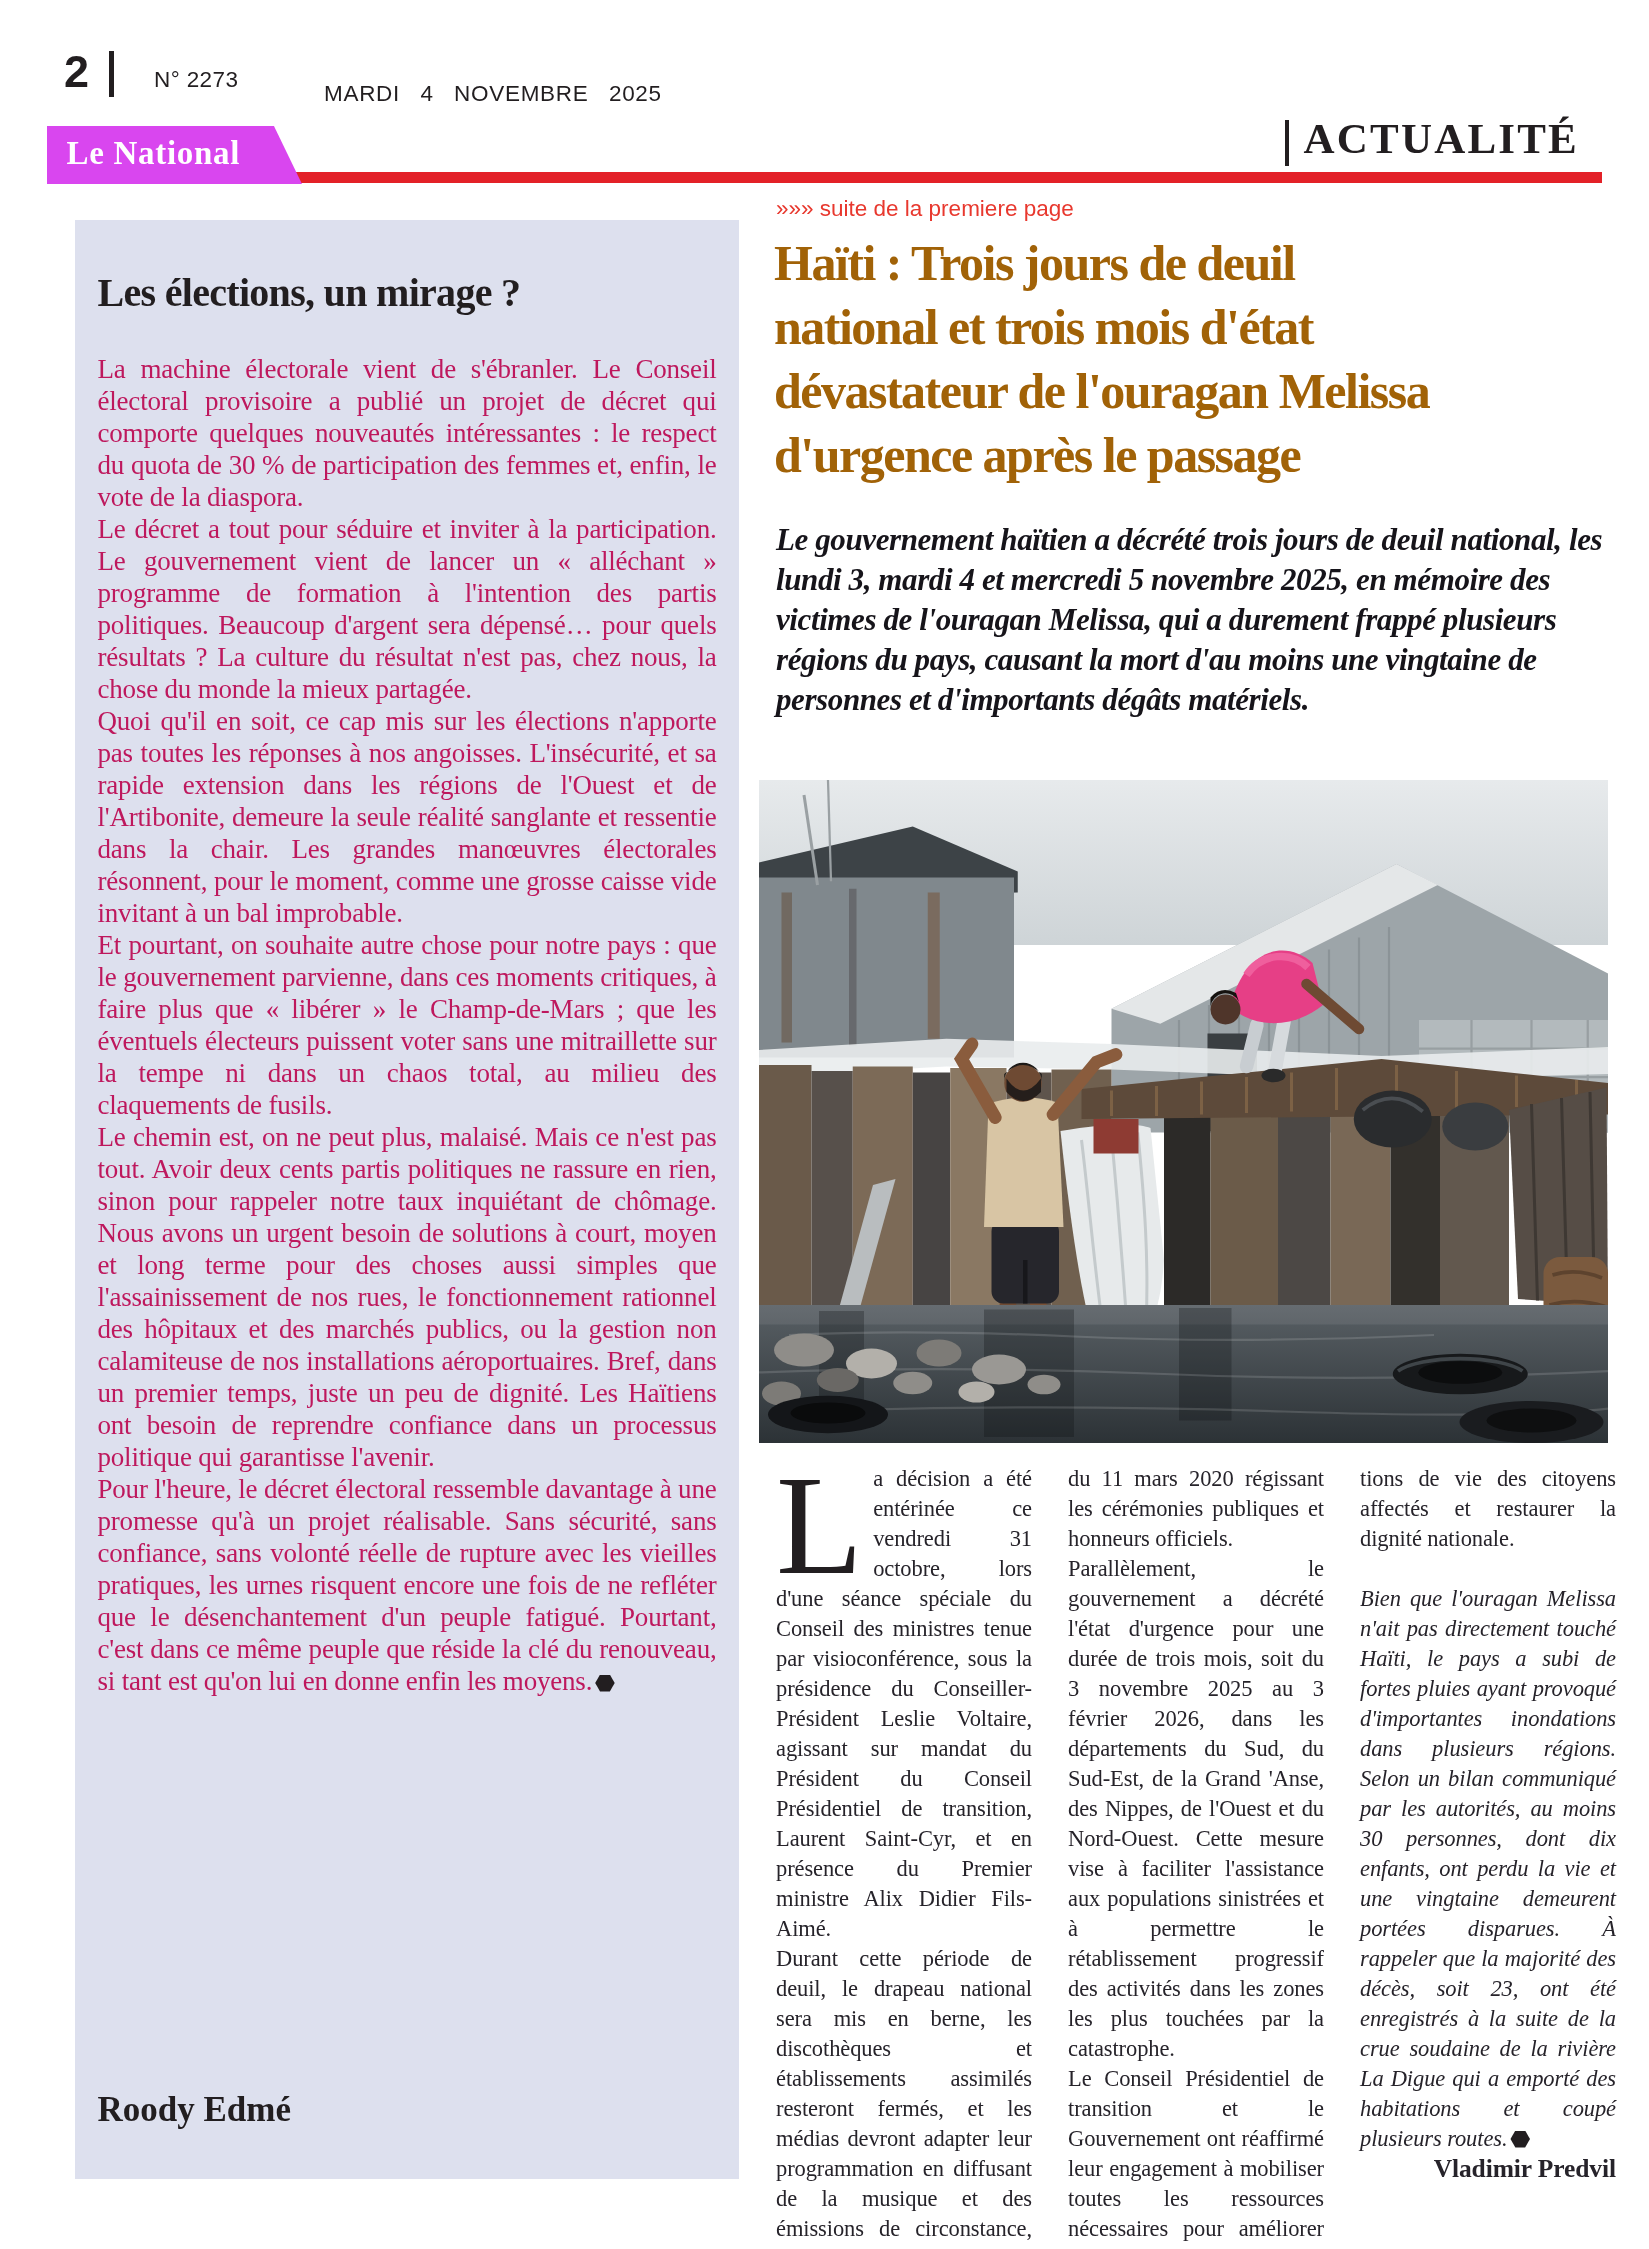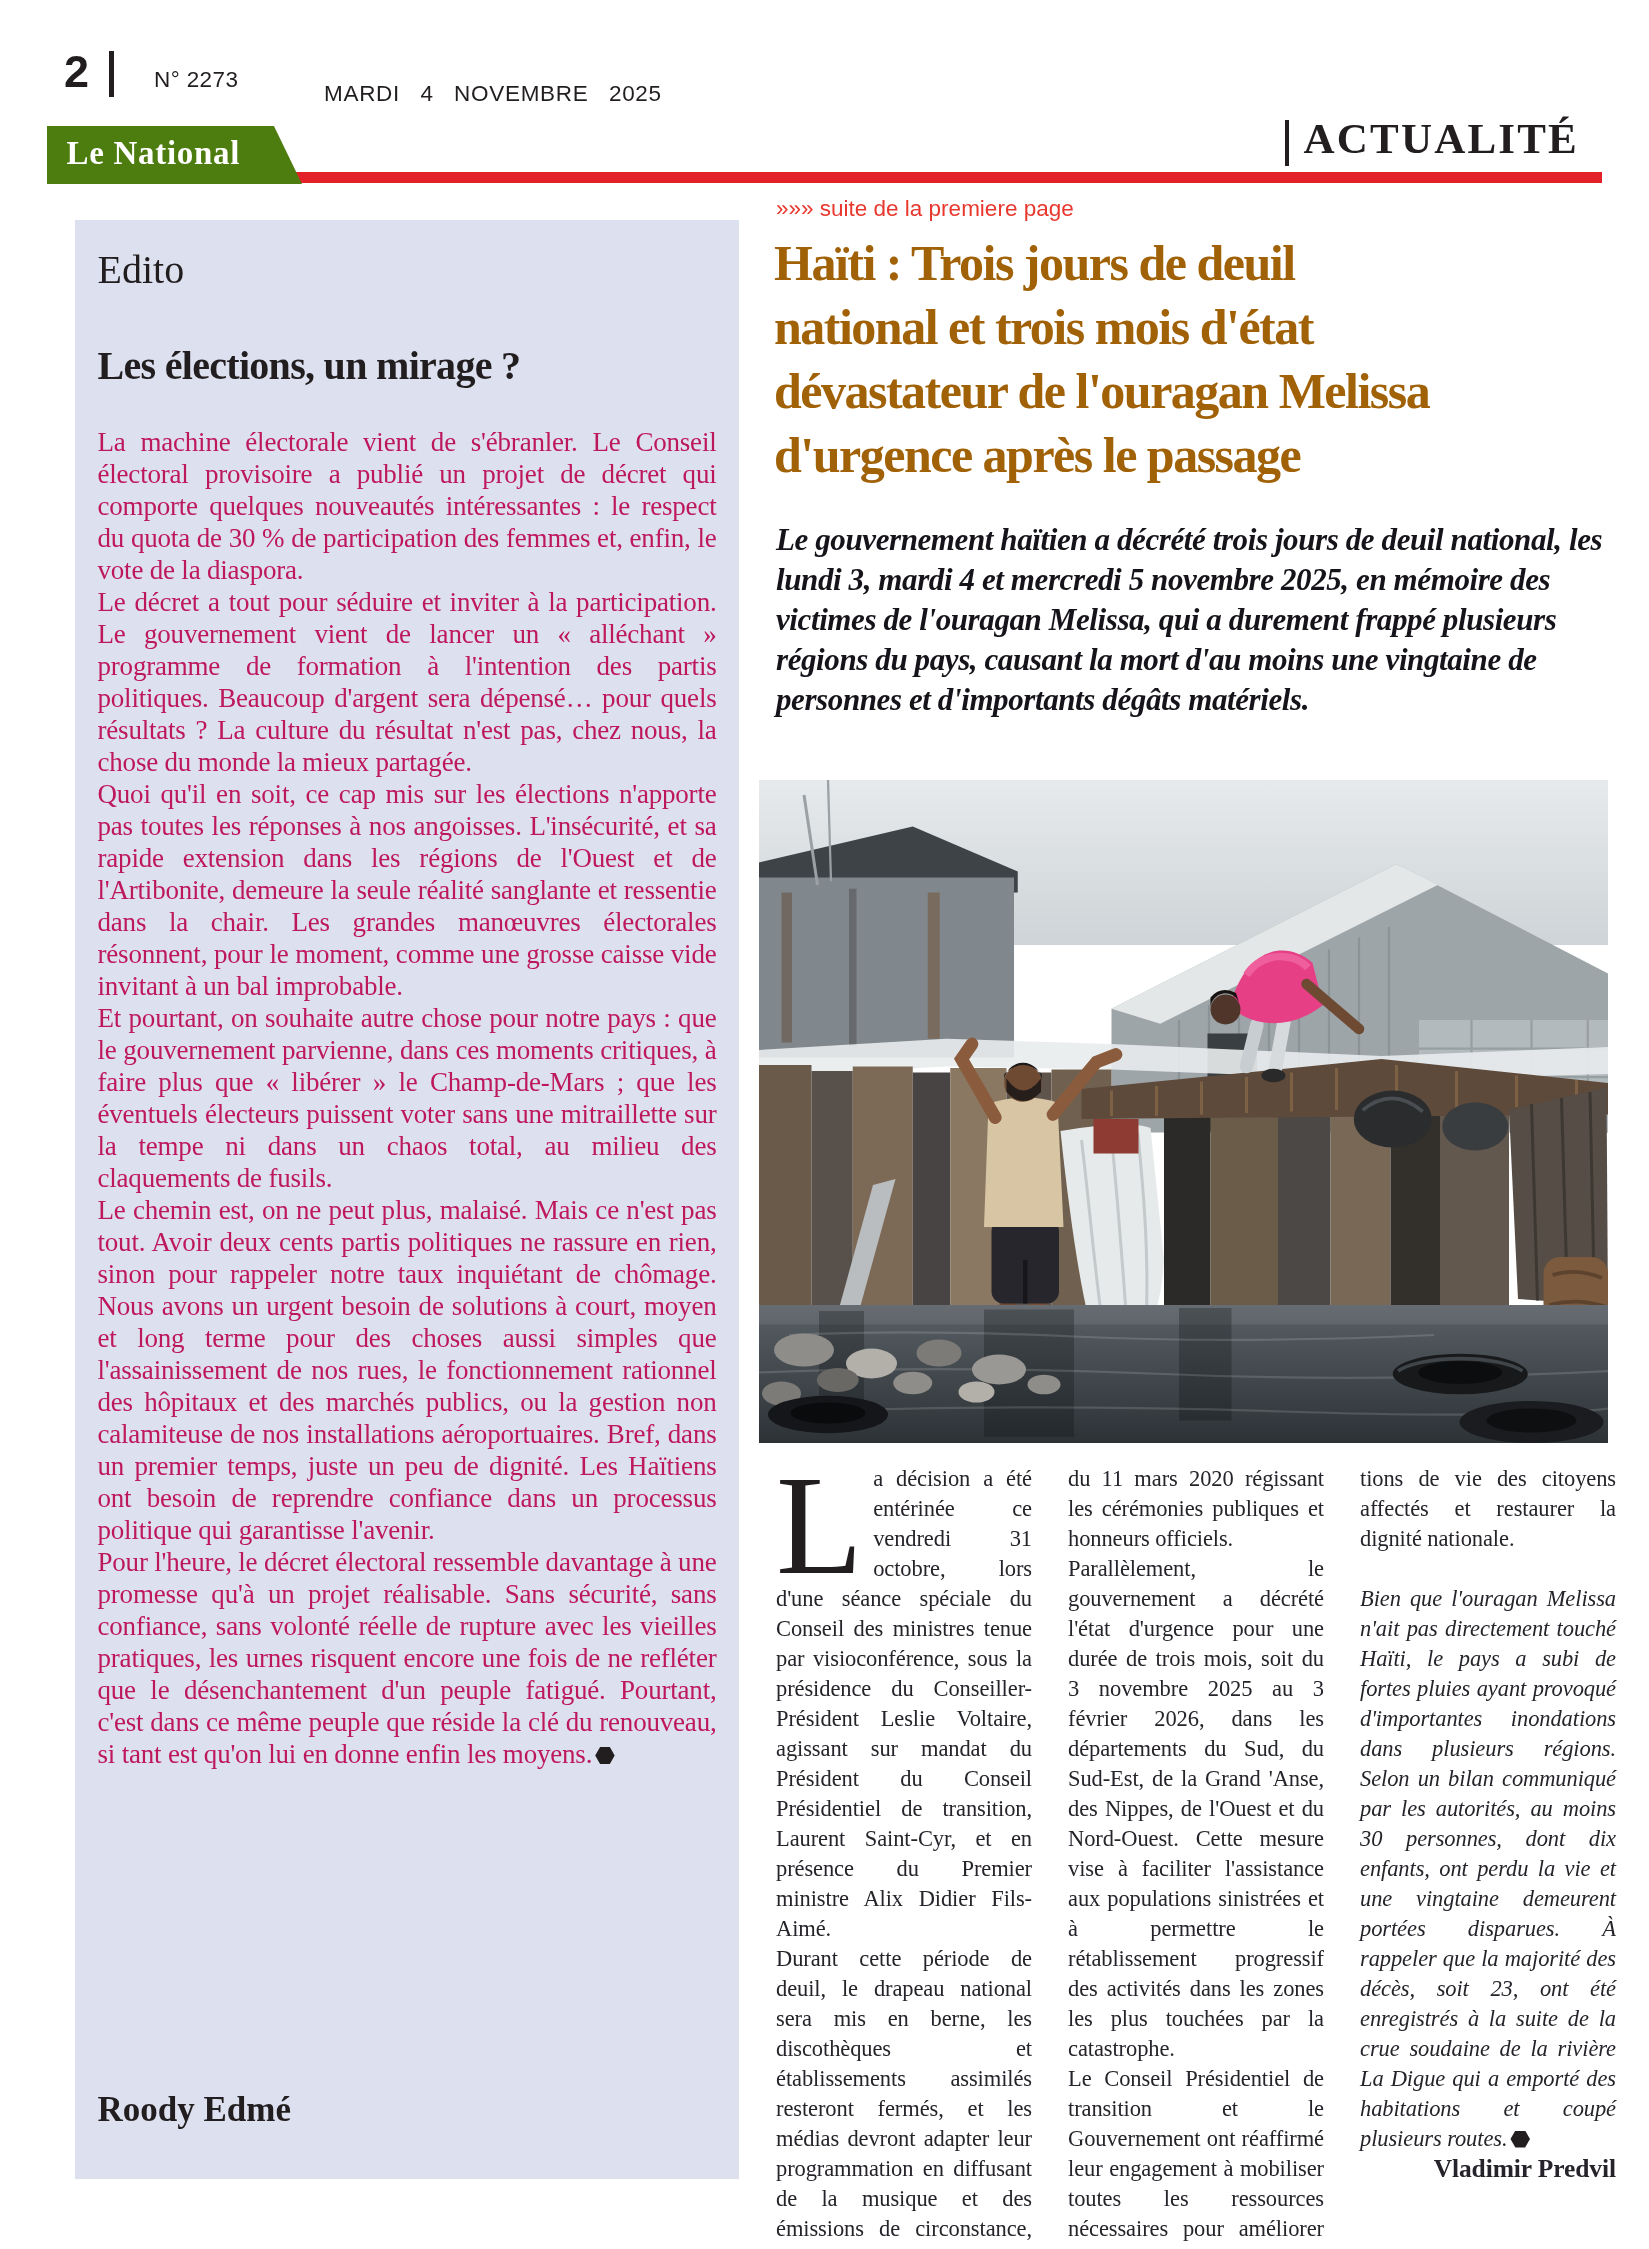--- a/index.html
+++ b/index.html
@@ -9,21 +9,21 @@
   
   #pageno{position:absolute;left:64px;top:46px;font-size:45px;font-weight:700;
           font-family:"Liberation Sans","DejaVu Sans",sans-serif;letter-spacing:-0.7px;}
   #pageno-bar{position:absolute;left:109px;top:51px;width:4.5px;height:46px;background:#221e20;}
   #issue{position:absolute;left:154px;top:67px;font-size:22.5px;font-weight:400;
          font-family:"Liberation Sans","DejaVu Sans",sans-serif;letter-spacing:0.4px;}
   #issuedate{position:absolute;left:324px;top:81px;font-size:22.5px;font-weight:400;
          font-family:"Liberation Sans","DejaVu Sans",sans-serif;letter-spacing:0.7px;word-spacing:13.5px;}
 
   #redrule{position:absolute;left:47px;top:172px;width:1555px;height:10.5px;background:#e32128;}
-  #brandbox{position:absolute;left:47px;top:126px;width:255px;height:58px;background:#4d7c0f;
+  #brandbox{position:absolute;left:47px;top:126px;width:255px;height:58px;background:#d946ef;
             clip-path:polygon(0 0,89% 0,100% 100%,0 100%);}
   #brandbox .t{position:absolute;left:19.5px;top:9px;font-size:33px;font-weight:700;color:#ffffff;
                letter-spacing:0.7px;}
   #section-bar{position:absolute;left:1285px;top:120px;width:3.7px;height:46px;background:#221e20;}
   #sectiontitle{position:absolute;right:71px;top:114px;font-size:43px;font-weight:700;
                 letter-spacing:2.2px;color:#221e20;}
 
   
   #edito{position:absolute;left:75px;top:220px;width:664px;height:1959px;background:#dde0ee;}
   #edito .inner{position:absolute;left:22.5px;right:22.5px;top:0;}
@@ -68,21 +68,20 @@
   <div id="redrule"></div>
   <div id="brandbox">
     <span class="t">Le National</span>
   </div>
   <div id="section-bar"></div>
   <div id="sectiontitle">ACTUALITÉ</div>
 </div>
 
 <div id="edito">
   <div class="inner">
-    <div id="edito-label">Edito</div>
     <div id="edito-title">Les élections, un mirage ?</div>
     <div id="edito-body">
       <p>La machine électorale vient de s'ébranler. Le Conseil électoral provisoire a publié un projet de décret qui comporte quelques nouveautés intéressantes : le respect du quota de 30 % de participation des femmes et, enfin, le vote de la diaspora.</p>
       <p>Le décret a tout pour séduire et inviter à la participation. Le gouvernement vient de lancer un « alléchant » programme de formation à l'intention des partis politiques. Beaucoup d'argent sera dépensé… pour quels résultats ? La culture du résultat n'est pas, chez nous, la chose du monde la mieux partagée.</p>
       <p>Quoi qu'il en soit, ce cap mis sur les élections n'apporte pas toutes les réponses à nos angoisses. L'insécurité, et sa rapide extension dans les régions de l'Ouest et de l'Artibonite, demeure la seule réalité sanglante et ressentie dans la chair. Les grandes manœuvres électorales résonnent, pour le moment, comme une grosse caisse vide invitant à un bal improbable.</p>
       <p>Et pourtant, on souhaite autre chose pour notre pays : que le gouvernement parvienne, dans ces moments critiques, à faire plus que « libérer » le Champ-de-Mars ; que les éventuels électeurs puissent voter sans une mitraillette sur la tempe ni dans un chaos total, au milieu des claquements de fusils.</p>
       <p>Le chemin est, on ne peut plus, malaisé. Mais ce n'est pas tout. Avoir deux cents partis politiques ne rassure en rien, sinon pour rappeler notre taux inquiétant de chômage. Nous avons un urgent besoin de solutions à court, moyen et long terme pour des choses aussi simples que l'assainissement de nos rues, le fonctionnement rationnel des hôpitaux et des marchés publics, ou la gestion non calamiteuse de nos installations aéroportuaires. Bref, dans un premier temps, juste un peu de dignité. Les Haïtiens ont besoin de reprendre confiance dans un processus politique qui garantisse l'avenir.</p>
       <p>
         <span>Pour l'heure, le décret électoral ressemble davantage à une promesse qu'à un projet réalisable. Sans sécurité, sans confiance, sans volonté réelle de rupture avec les vieilles pratiques, les urnes risquent encore une fois de ne refléter que le désenchantement d'un peuple fatigué. Pourtant, c'est dans ce même peuple que réside la clé du renouveau, si tant est qu'on lui en donne enfin les moyens.</span><span class="endmark"></span>
       </p>

